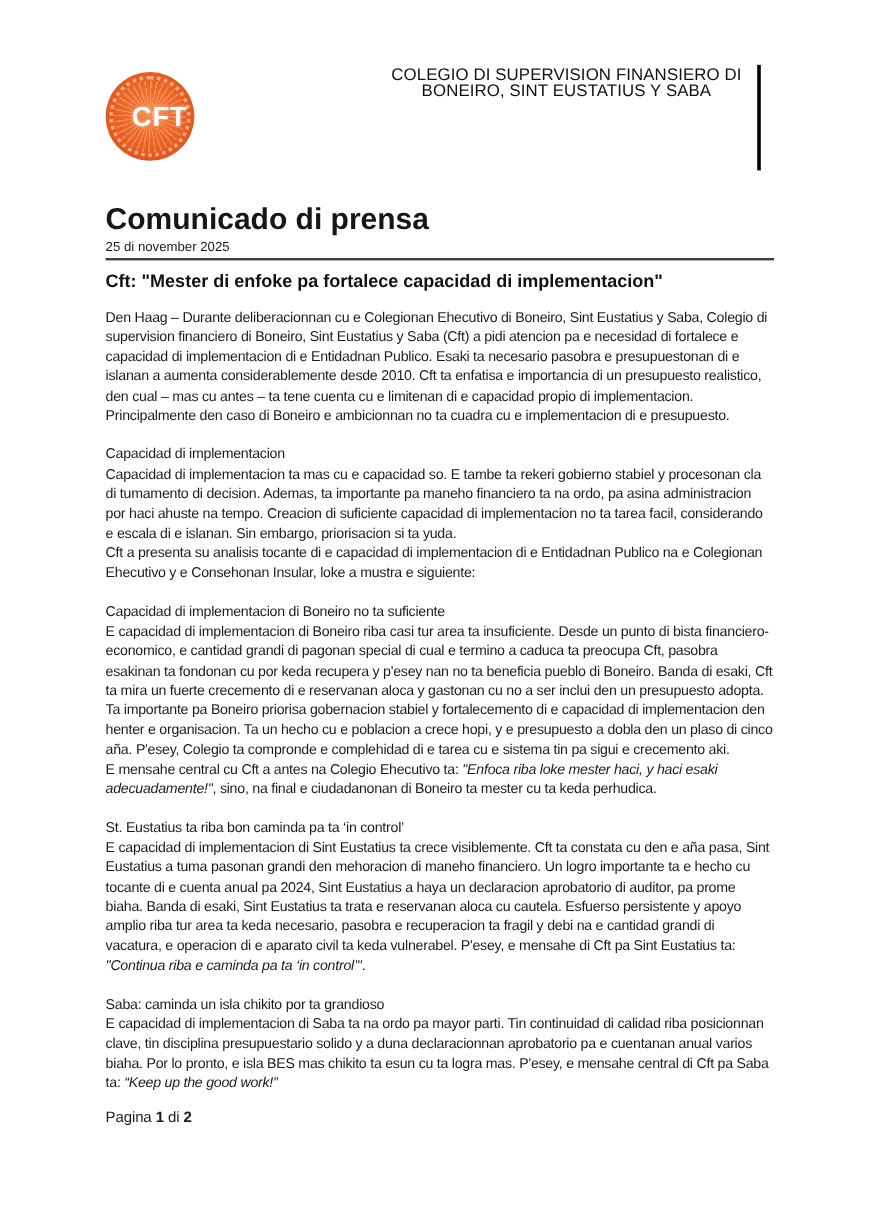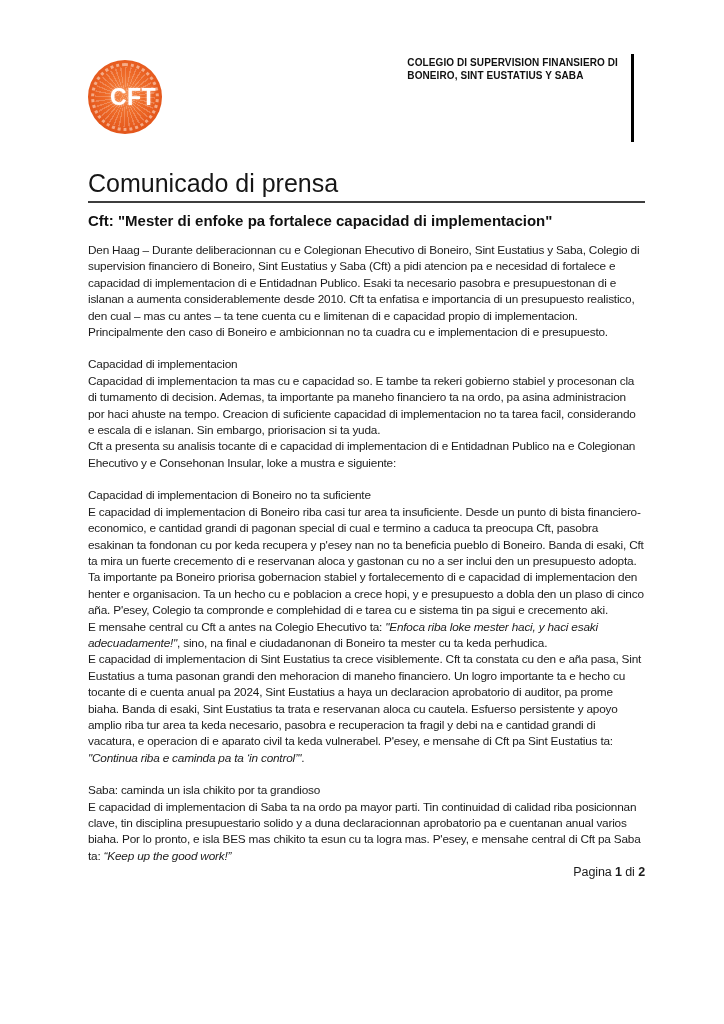--- a/index.html
+++ b/index.html
@@ -32,53 +32,53 @@
     border:3px dotted rgba(255,235,220,0.55);
   }
   .logo-text {
     position:relative; z-index:2;
     color:#ffffff; font-weight:bold; font-size:23px; letter-spacing:0.5px;
     text-shadow:0 0 3px rgba(255,255,255,0.45);
     margin-left:16px;
   }
 
   .org-name {
-    margin-left:auto; text-align:left;
-    font-weight:bold; font-size:10px; line-height:13px;
+    margin-left:auto; text-align:center;
+    font-weight:normal; font-size:14px; line-height:13px;
     padding-top:6px; color:#111; letter-spacing:0.1px;
   }
   .vert-rule {
     width:3px; height:88px; background:#000;
     margin:4px 11px 0 13px; flex:0 0 auto;
   }
   .contact { font-size:11.5px; line-height:14px; padding-top:5px; width:122px; }
   .contact .phone { margin-top:10px; }
   .contact .email { margin-top:24px; }
 
   
   .title-block { margin-top:15px; }
-  .doc-title { font-size:25px; font-weight:400; color:#161616; letter-spacing:0; }
+  .doc-title { font-size:25px; font-weight:700; color:#161616; letter-spacing:0; }
   .doc-date { font-size:11px; margin-top:2px; }
   .rule { border-bottom:2px solid #3d3d3d; margin-top:3px; }
   .headline { margin-top:9px; font-size:15px; font-weight:bold; color:#111; }
 
   
   .doc-body {
     margin-top:13px;
     font-size:11.8px; line-height:16.4px; letter-spacing:-0.2px;
     color:#1b1b1b;
   }
   .sec-heading { font-size:11.8px; font-weight:normal; margin-top:16px; }
   .doc-section:first-child .body-p:first-child { margin-top:0; }
   .body-p { margin:0; }
   .it { font-style:italic; }
 
   
   .page-footer {
-    margin-top:1px; text-align:right;
+    margin-top:13px; text-align:left;
     font-size:12.5px; letter-spacing:-0.1px;
   }
   .page-footer b { font-weight:bold; }
 </style>
 </head>
 <body>
 
 <div class="page">
 
   <div class="letterhead">
@@ -87,39 +87,41 @@
     </div>
     <div class="org-name">
       <div>COLEGIO DI SUPERVISION FINANSIERO DI</div>
       <div>BONEIRO, SINT EUSTATIUS Y SABA</div>
     </div>
     <div class="vert-rule"></div>
   </div>
 
   <div class="title-block">
     <div class="doc-title">Comunicado di prensa</div>
+    <div class="doc-date">25 di november 2025</div>
     <div class="rule"></div>
     <div class="headline">Cft: "Mester di enfoke pa fortalece capacidad di implementacion"</div>
   </div>
 
   <div class="doc-body">
       <section class="doc-section">
         <p class="body-p"><span>Den Haag – Durante deliberacionnan cu e Colegionan Ehecutivo di Boneiro, Sint Eustatius y Saba, Colegio di supervision financiero di Boneiro, Sint Eustatius y Saba (Cft) a pidi atencion pa e necesidad di fortalece e capacidad di implementacion di e Entidadnan Publico. Esaki ta necesario pasobra e presupuestonan di e islanan a aumenta considerablemente desde 2010. Cft ta enfatisa e importancia di un presupuesto realistico, den cual – mas cu antes – ta tene cuenta cu e limitenan di e capacidad propio di implementacion. Principalmente den caso di Boneiro e ambicionnan no ta cuadra cu e implementacion di e presupuesto.</span></p>
       </section>
       <section class="doc-section">
         <h3 class="sec-heading">Capacidad di implementacion</h3>
         <p class="body-p"><span>Capacidad di implementacion ta mas cu e capacidad so. E tambe ta rekeri gobierno stabiel y procesonan cla di tumamento di decision. Ademas, ta importante pa maneho financiero ta na ordo, pa asina administracion por haci ahuste na tempo. Creacion di suficiente capacidad di implementacion no ta tarea facil, considerando e escala di e islanan. Sin embargo, priorisacion si ta yuda.</span></p>
         <p class="body-p"><span>Cft a presenta su analisis tocante di e capacidad di implementacion di e Entidadnan Publico na e Colegionan Ehecutivo y e Consehonan Insular, loke a mustra e siguiente:</span></p>
       </section>
       <section class="doc-section">
         <h3 class="sec-heading">Capacidad di implementacion di Boneiro no ta suficiente</h3>
         <p class="body-p"><span>E capacidad di implementacion di Boneiro riba casi tur area ta insuficiente. Desde un punto di bista financiero-economico, e cantidad grandi di pagonan special di cual e termino a caduca ta preocupa Cft, pasobra esakinan ta fondonan cu por keda recupera y p'esey nan no ta beneficia pueblo di Boneiro. Banda di esaki, Cft ta mira un fuerte crecemento di e reservanan aloca y gastonan cu no a ser inclui den un presupuesto adopta. Ta importante pa Boneiro priorisa gobernacion stabiel y fortalecemento di e capacidad di implementacion den henter e organisacion. Ta un hecho cu e poblacion a crece hopi, y e presupuesto a dobla den un plaso di cinco aña. P'esey, Colegio ta compronde e complehidad di e tarea cu e sistema tin pa sigui e crecemento aki.</span></p>
         <p class="body-p"><span>E mensahe central cu Cft a antes na Colegio Ehecutivo ta: </span><span class="it">"Enfoca riba loke mester haci, y haci esaki adecuadamente!"</span><span>, sino, na final e ciudadanonan di Boneiro ta mester cu ta keda perhudica.</span></p>
       </section>
       <section class="doc-section">
+        <h3 class="sec-heading">St. Eustatius ta riba bon caminda pa ta ‘in control’</h3>
         <p class="body-p"><span>E capacidad di implementacion di Sint Eustatius ta crece visiblemente. Cft ta constata cu den e aña pasa, Sint Eustatius a tuma pasonan grandi den mehoracion di maneho financiero. Un logro importante ta e hecho cu tocante di e cuenta anual pa 2024, Sint Eustatius a haya un declaracion aprobatorio di auditor, pa prome biaha. Banda di esaki, Sint Eustatius ta trata e reservanan aloca cu cautela. Esfuerso persistente y apoyo amplio riba tur area ta keda necesario, pasobra e recuperacion ta fragil y debi na e cantidad grandi di vacatura, e operacion di e aparato civil ta keda vulnerabel. P'esey, e mensahe di Cft pa Sint Eustatius ta: </span><span class="it">"Continua riba e caminda pa ta ‘in control’"</span><span>.</span></p>
       </section>
       <section class="doc-section">
         <h3 class="sec-heading">Saba: caminda un isla chikito por ta grandioso</h3>
         <p class="body-p"><span>E capacidad di implementacion di Saba ta na ordo pa mayor parti. Tin continuidad di calidad riba posicionnan clave, tin disciplina presupuestario solido y a duna declaracionnan aprobatorio pa e cuentanan anual varios biaha. Por lo pronto, e isla BES mas chikito ta esun cu ta logra mas. P'esey, e mensahe central di Cft pa Saba ta: </span><span class="it">“Keep up the good work!”</span></p>
       </section>
     </div>
 
   <div class="page-footer">
     <span>Pagina </span><b>1</b><span> di </span><b>2</b>

